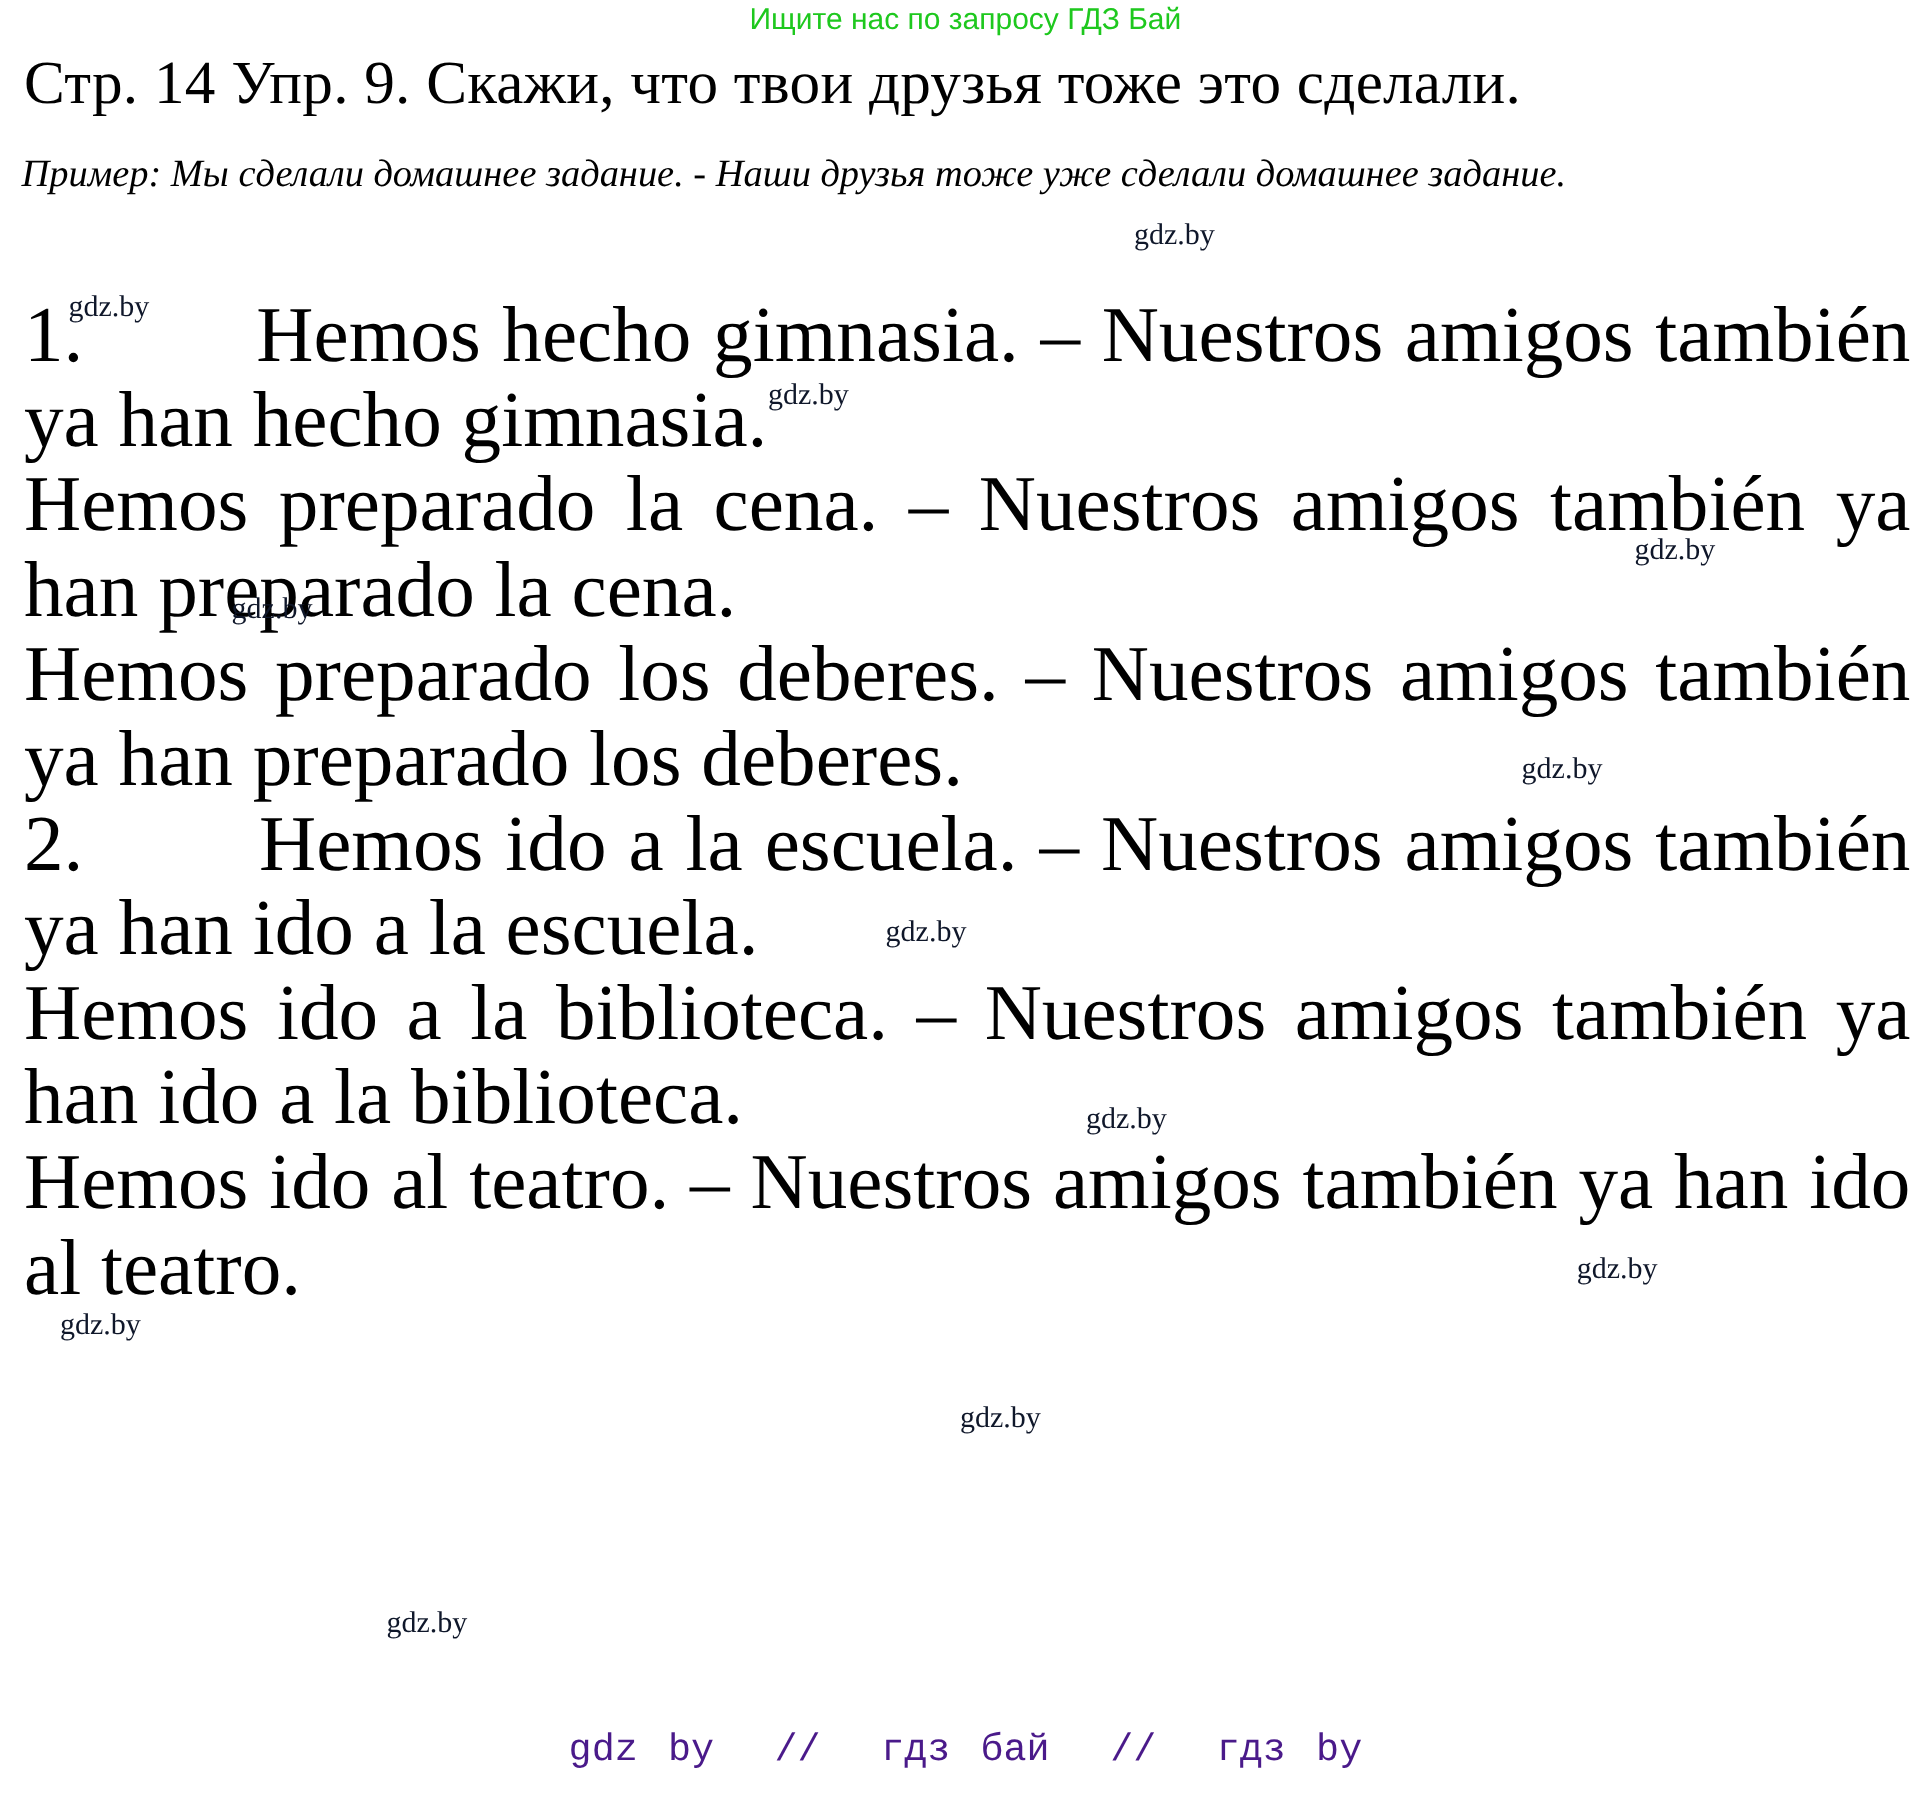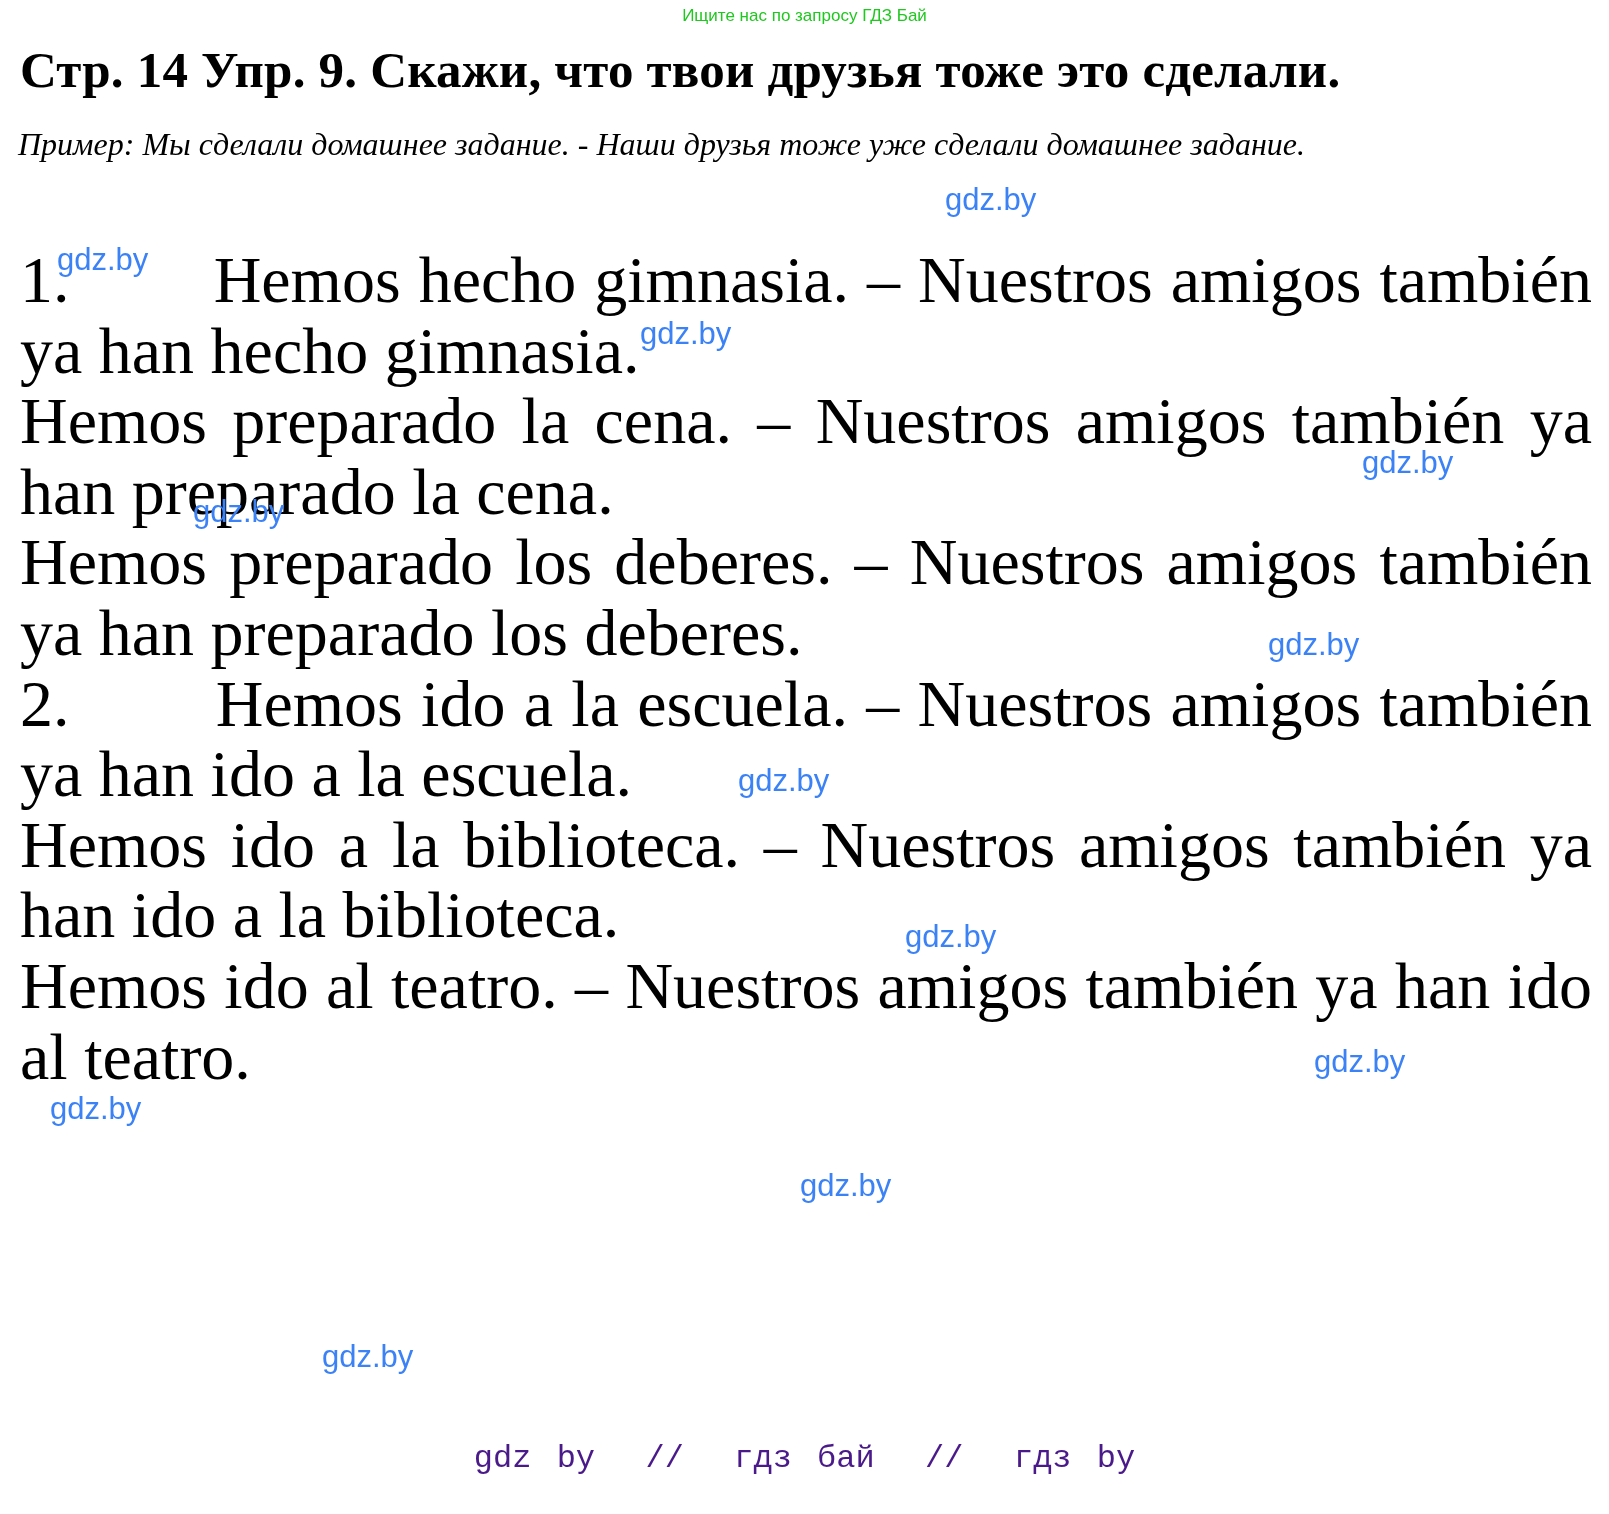--- a/index.html
+++ b/index.html
@@ -1,26 +1,26 @@
 <!DOCTYPE html>
 <html><head>
 <meta charset="utf-8">
 <style>
   html, body { margin:0; padding:0; background:#ffffff; }
   body { width:1609px; height:1514px; position:relative; overflow:hidden; }
   .banner { position:absolute; top:0; left:0; width:1609px; text-align:center;
-    font-family:"Liberation Sans", sans-serif; font-size:17px; color:#1ec81e; line-height:32px; }
+    font-family:"Liberation Sans", sans-serif; font-size:25px; color:#1ec81e; line-height:32px; }
   .title { position:absolute; left:20px; top:40px; font-family:"Liberation Serif", serif;
-    font-weight:bold; font-size:51px; color:#000; white-space:nowrap; line-height:60px; letter-spacing:0.2px;text-align:center; }
+    font-weight:normal; font-size:51px; color:#000; white-space:nowrap; line-height:60px; letter-spacing:0.2px;text-align:center; }
   .example { position:absolute; left:18px; top:108px; width:1575px; font-family:"Liberation Serif", serif;
     font-style:italic; font-size:32px; line-height:72px; color:#000; text-align:justify; text-align-last:left; }
   .body { position:absolute; left:20px; top:245px; width:1572px; font-family:"Liberation Serif", serif;
     font-size:66px; line-height:70.6px; color:#000; }
   .para { text-align:justify; text-align-last:left; margin:0; }
-  .wm { position:absolute; font-family:Liberation Sans, sans-serif; font-size:31px; color:#3b82f6; }
+  .wm { position:absolute; font-family:Liberation Serif, serif; font-size:25px; color:#0f172a; }
   .footer { position:absolute; top:1440px; left:0; width:1609px; text-align:center;
     font-family:Liberation Mono, monospace; font-size:32px; color:#4a1a8a; word-spacing:6px; }
 </style>
 </head>
 <body>
 
 <div class="banner">Ищите нас по запросу ГДЗ Бай</div>
 <div class="title">Стр. 14 Упр. 9. Скажи, что твои друзья тоже это сделали.</div>
 <div class="example">Пример: Мы сделали домашнее задание. - Наши друзья тоже уже сделали домашнее задание.</div>
 

